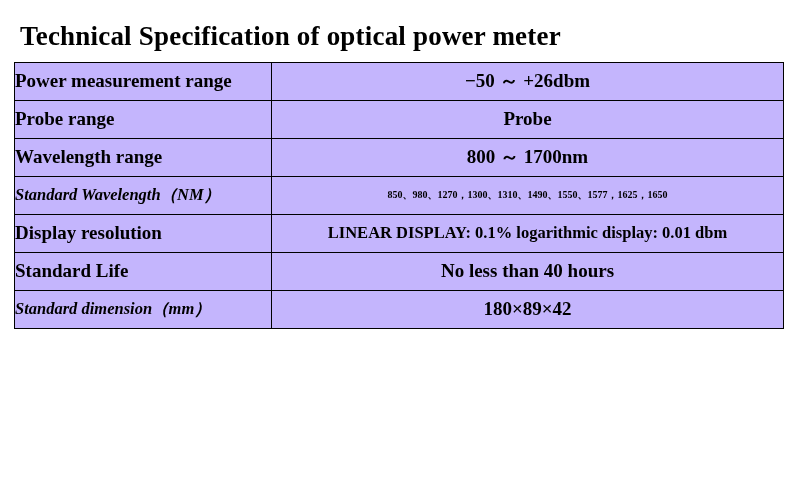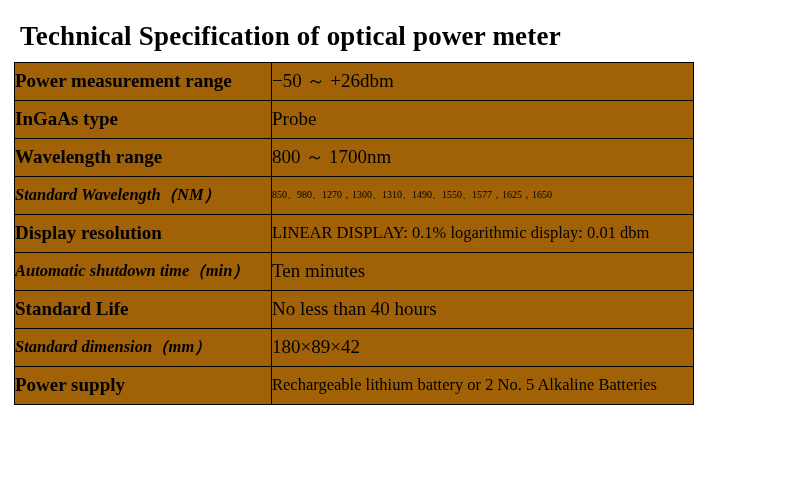--- a/index.html
+++ b/index.html
@@ -25,44 +25,45 @@
     font-family: "Liberation Serif", serif;
     font-size: 27px;
     font-weight: bold;
     letter-spacing: 0.2px;
     margin: 8px 0 10px 6px;
     line-height: 1.1;
     white-space: nowrap;
   }
   table.spec {
     border-collapse: collapse;
-    width: 680px;
+    width: 770px;
     table-layout: fixed;
-    background: #a16207;
+    background: #c4b5fd;
   }
   table.spec td {
     border: 1px solid #000000;
     padding: 0;
     height: 37px;
     vertical-align: middle;
   }
   td.label {
     width: 256px;
     padding-left: 10px;
     font-size: 19px;
     font-weight: bold;
     white-space: nowrap;
   }
   td.label.small {
     font-size: 16.5px;
     font-style: italic;
   }
   td.value {
+    text-align: center;
     font-size: 19px;
-    font-weight: normal;
+    font-weight: bold;
     padding: 0 4px;
     white-space: nowrap;
   }
   td.value.small {
     font-size: 16.5px;
   }
   td.value.xsmall {
     font-size: 10px;
   }
 </style>
@@ -75,57 +76,49 @@
 
   <table class="spec">
     <tbody>
 
       <tr>
         <td class="label">Power measurement range</td>
         <td class="value">−50 ～ +26dbm</td>
       </tr>
 
       <tr>
-        <td class="label">InGaAs type</td>
+        <td class="label">Probe range</td>
         <td class="value">Probe</td>
       </tr>
 
       <tr>
         <td class="label">Wavelength range</td>
         <td class="value">800 ～ 1700nm</td>
       </tr>
 
       <tr>
         <td class="label small">Standard Wavelength（NM）</td>
         <td class="value xsmall">850、980、1270，1300、1310、1490、1550、1577，1625，1650</td>
       </tr>
 
       <tr>
         <td class="label">Display resolution</td>
         <td class="value small">LINEAR DISPLAY: 0.1% logarithmic display: 0.01 dbm</td>
       </tr>
 
 
 
-      <tr>
-        <td class="label small">Automatic shutdown time（min）</td>
-        <td class="value">Ten minutes</td>
-      </tr>
 
       <tr>
         <td class="label">Standard Life</td>
         <td class="value">No less than 40 hours</td>
       </tr>
 
       <tr>
         <td class="label small">Standard dimension（mm）</td>
         <td class="value">180×89×42</td>
       </tr>
 
-      <tr>
-        <td class="label">Power supply</td>
-        <td class="value small">Rechargeable lithium battery or 2 No. 5 Alkaline Batteries</td>
-      </tr>
 
     </tbody>
   </table>
 
 </div>
 
 </body></html>

